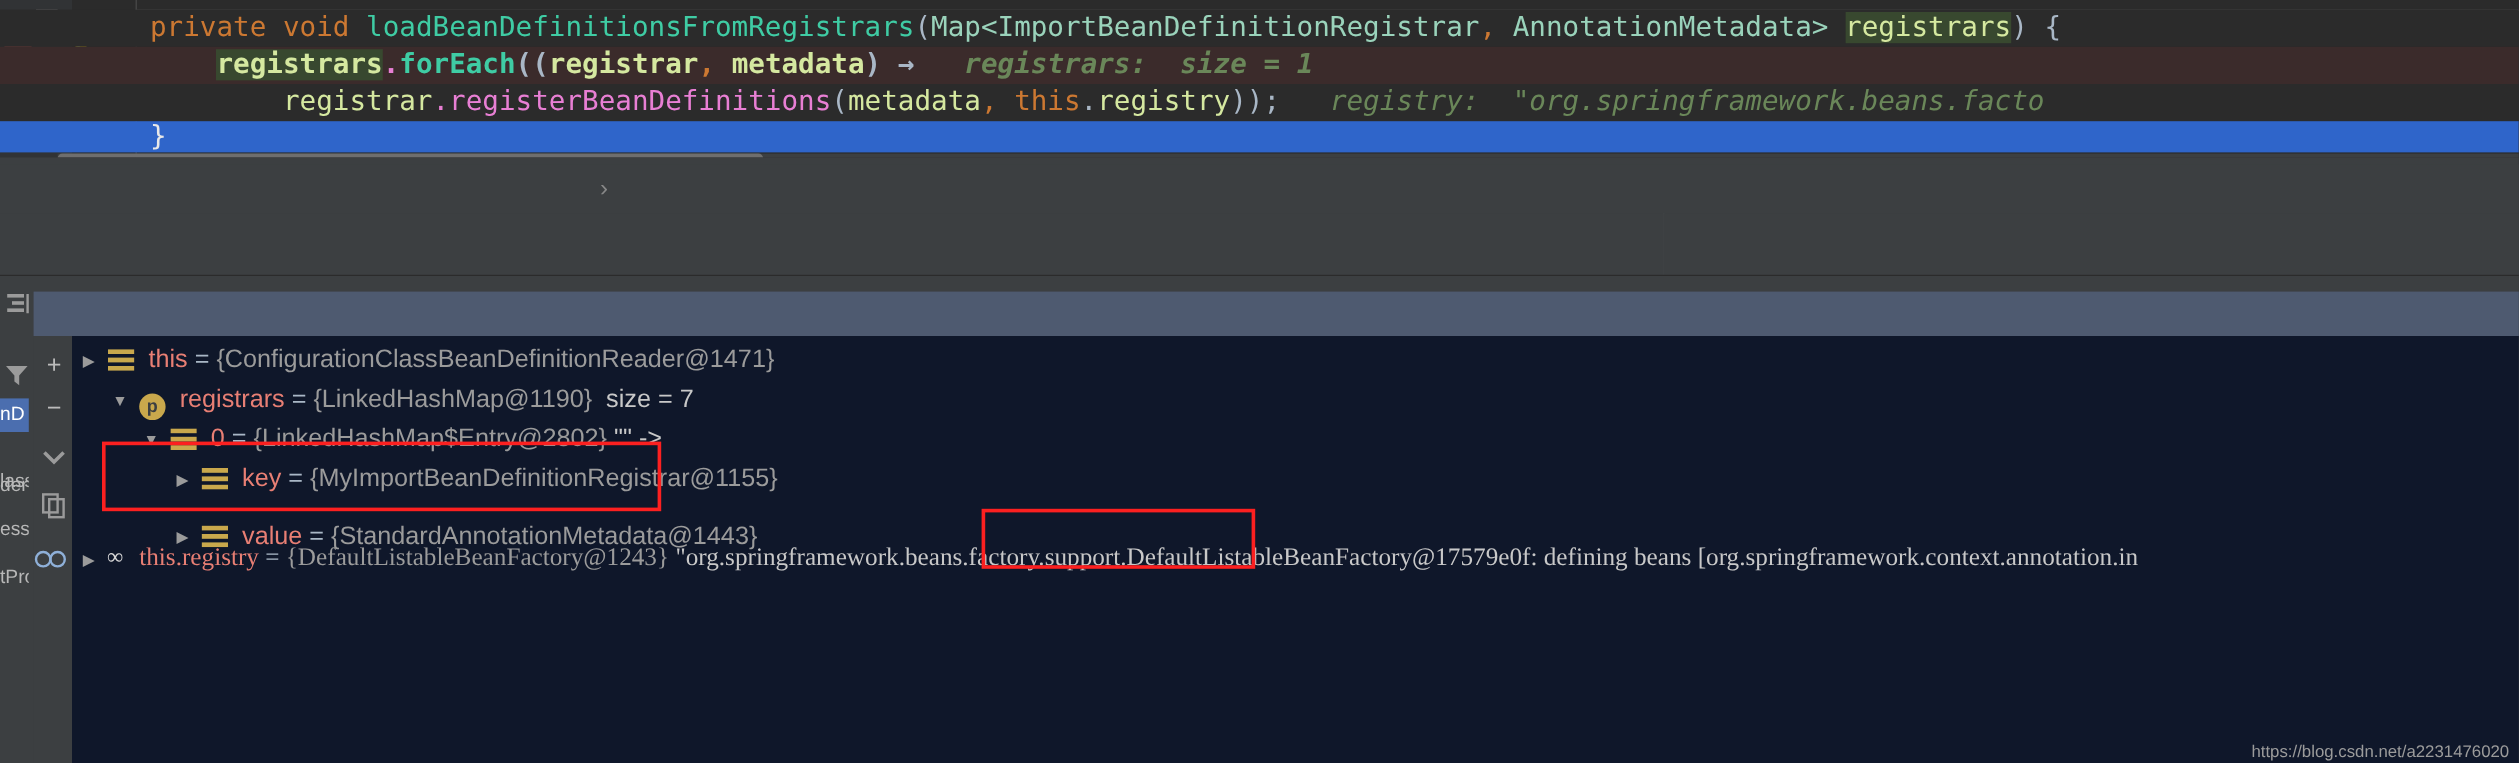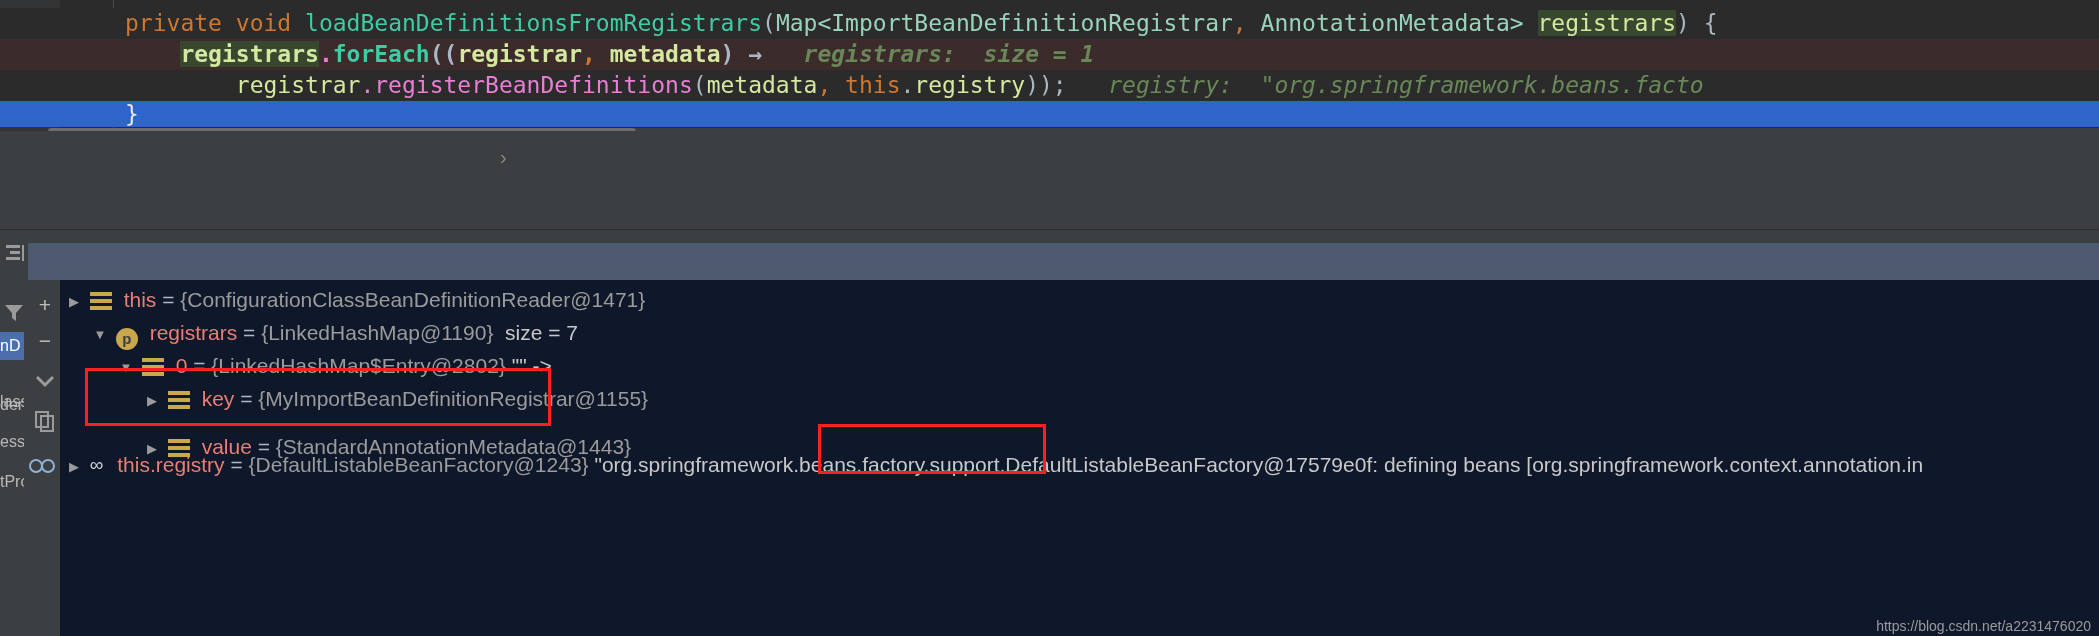--- a/index.html
+++ b/index.html
@@ -226,21 +226,21 @@
     <div class="row" style="top:135px;padding-left:82px;margin-top:15px;">
       <span class="arrow">▶</span>
       <svg class="ico-rows" viewBox="0 0 22 18">
           <rect x="0" y="0" width="22" height="4" fill="#c9a84c"></rect>
           <rect x="0" y="7" width="22" height="4" fill="#c9a84c"></rect>
           <rect x="0" y="14" width="22" height="4" fill="#c9a84c"></rect>
         </svg>
       <span class="name">value</span><span class="eq"> = </span><span class="val">{StandardAnnotationMetadata@1443}</span>
     </div>
 
-    <div class="row" style="top:168px;padding-left:4px;">
+    <div class="row" style="top:168px;padding-left:4px;font-family:Liberation Serif, serif;">
       <span class="arrow">▶</span>
       <span class="infinity">∞</span>
       <span class="name">this.registry</span><span class="eq"> = </span><span class="val">{DefaultListableBeanFactory@1243}</span> <span class="strv">"org.springframework.beans.factory.support.DefaultListableBeanFactory@17579e0f: defining beans [org.springframework.context.annotation.in</span>
     </div>
 
   </div>
 
   <div class="redbox rb1"></div>
   <div class="redbox rb2"></div>
 

